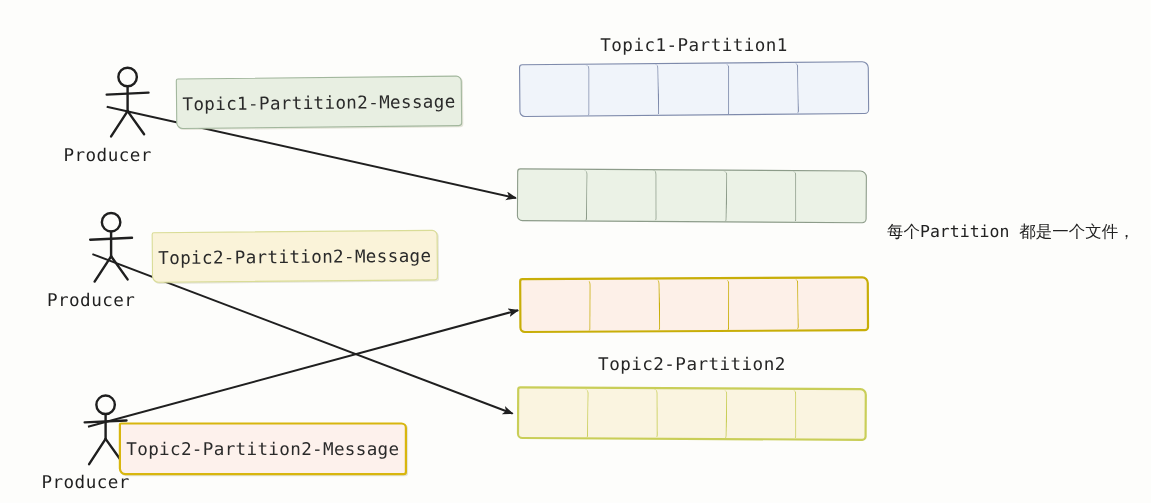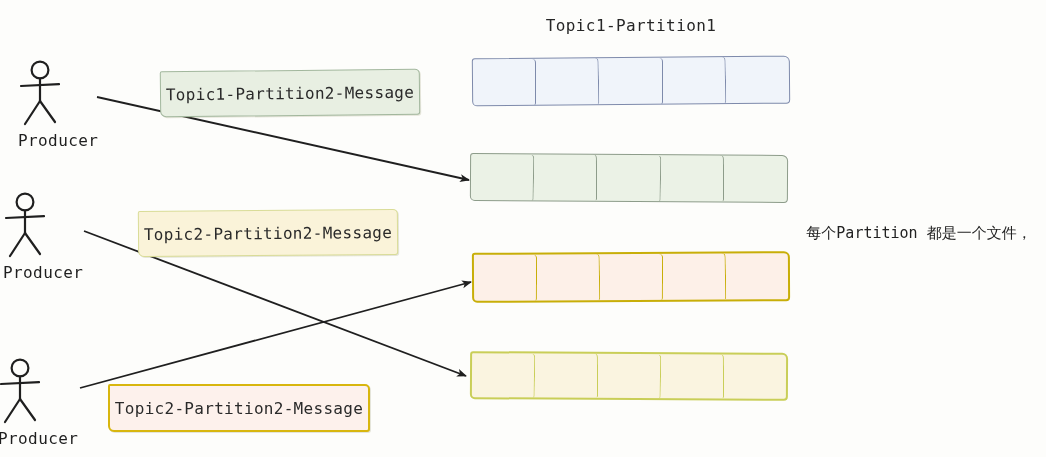--- a/index.html
+++ b/index.html
@@ -8,21 +8,21 @@
     width:1046px;height:457px;
     background:#fdfdfb;
     overflow:hidden;
     font-family:"DejaVu Sans Mono","Liberation Mono",monospace;
     color:#2a2a2a;
   }
   
   .arrows{position:absolute;left:0;top:0;width:1046px;height:457px;z-index:1;pointer-events:none;}
 
   
-  .producer{position:absolute;z-index:2;display:flex;flex-direction:column;align-items:flex-start;width:120px;}
+  .producer{position:absolute;z-index:2;display:flex;flex-direction:column;align-items:flex-end;width:120px;}
   .producer svg{display:block;}
   .producer-label{margin-top:3px;font-size:16px;letter-spacing:.4px;color:#1f1f1f;white-space:nowrap;}
 
   
   .msgbox{
     position:absolute;z-index:3;
     width:258px;height:44px;
     display:flex;align-items:center;justify-content:center;
     border:1.6px solid #999;
     border-radius:2px 5px 3px 6px;
@@ -50,31 +50,30 @@
     border-right:1.5px solid;border-color:inherit;
     border-radius:1px 4px 2px 3px;
   }
   .prow .cell:last-child{border-right:none;}
   .prow .cell:nth-child(odd){transform:rotate(.5deg);}
   .prow .cell:nth-child(even){transform:rotate(-.45deg);}
   .row1{left:472px;top:57px;height:48px;transform:rotate(-.5deg);}
   .row2{left:470px;top:154px;height:48px;transform:rotate(.35deg);}
   .row3{left:472px;top:252px;height:50px;border-width:2px;transform:rotate(-.3deg);}
   .row4{left:470px;top:352px;height:48px;border-width:2px;transform:rotate(.3deg);}
-  .t1{left:472px;top:16px;}
+  .t1{left:472px;top:31px;}
   .t2{left:470px;top:121px;}
   .t3{left:472px;top:219px;}
   .t4{left:470px;top:321px;}
 
   
   .annotation{
     position:absolute;z-index:2;left:793px;top:200px;width:252px;
     text-align:center;font-size:15px;line-height:21px;color:#222;
     font-family:"DejaVu Sans Mono","DejaVu Sans","Liberation Sans",sans-serif;
-    margin-top:23px;
   }
 </style>
 </head>
 <body>
 
 <div class="canvas">
 
   <svg class="arrows" viewBox="0 0 1046 457">
     <defs>
       <marker id="ah" markerWidth="12" markerHeight="10" refX="9" refY="4" orient="auto" markerUnits="userSpaceOnUse">
@@ -153,20 +152,21 @@
     </div>
 
   <div class="prow row3" style="background-color: rgb(253, 240, 232); border-color: rgb(200, 174, 8);">
       <div class="cell"></div>
       <div class="cell"></div>
       <div class="cell"></div>
       <div class="cell"></div>
       <div class="cell"></div>
     </div>
 
+  <div class="ptitle t4">Topic2-Partition2</div>
   <div class="prow row4" style="background-color: rgb(250, 244, 224); border-color: rgb(201, 206, 88);">
       <div class="cell"></div>
       <div class="cell"></div>
       <div class="cell"></div>
       <div class="cell"></div>
       <div class="cell"></div>
     </div>
 
   <div class="annotation">
     <div>每个Partition 都是一个文件，</div>

